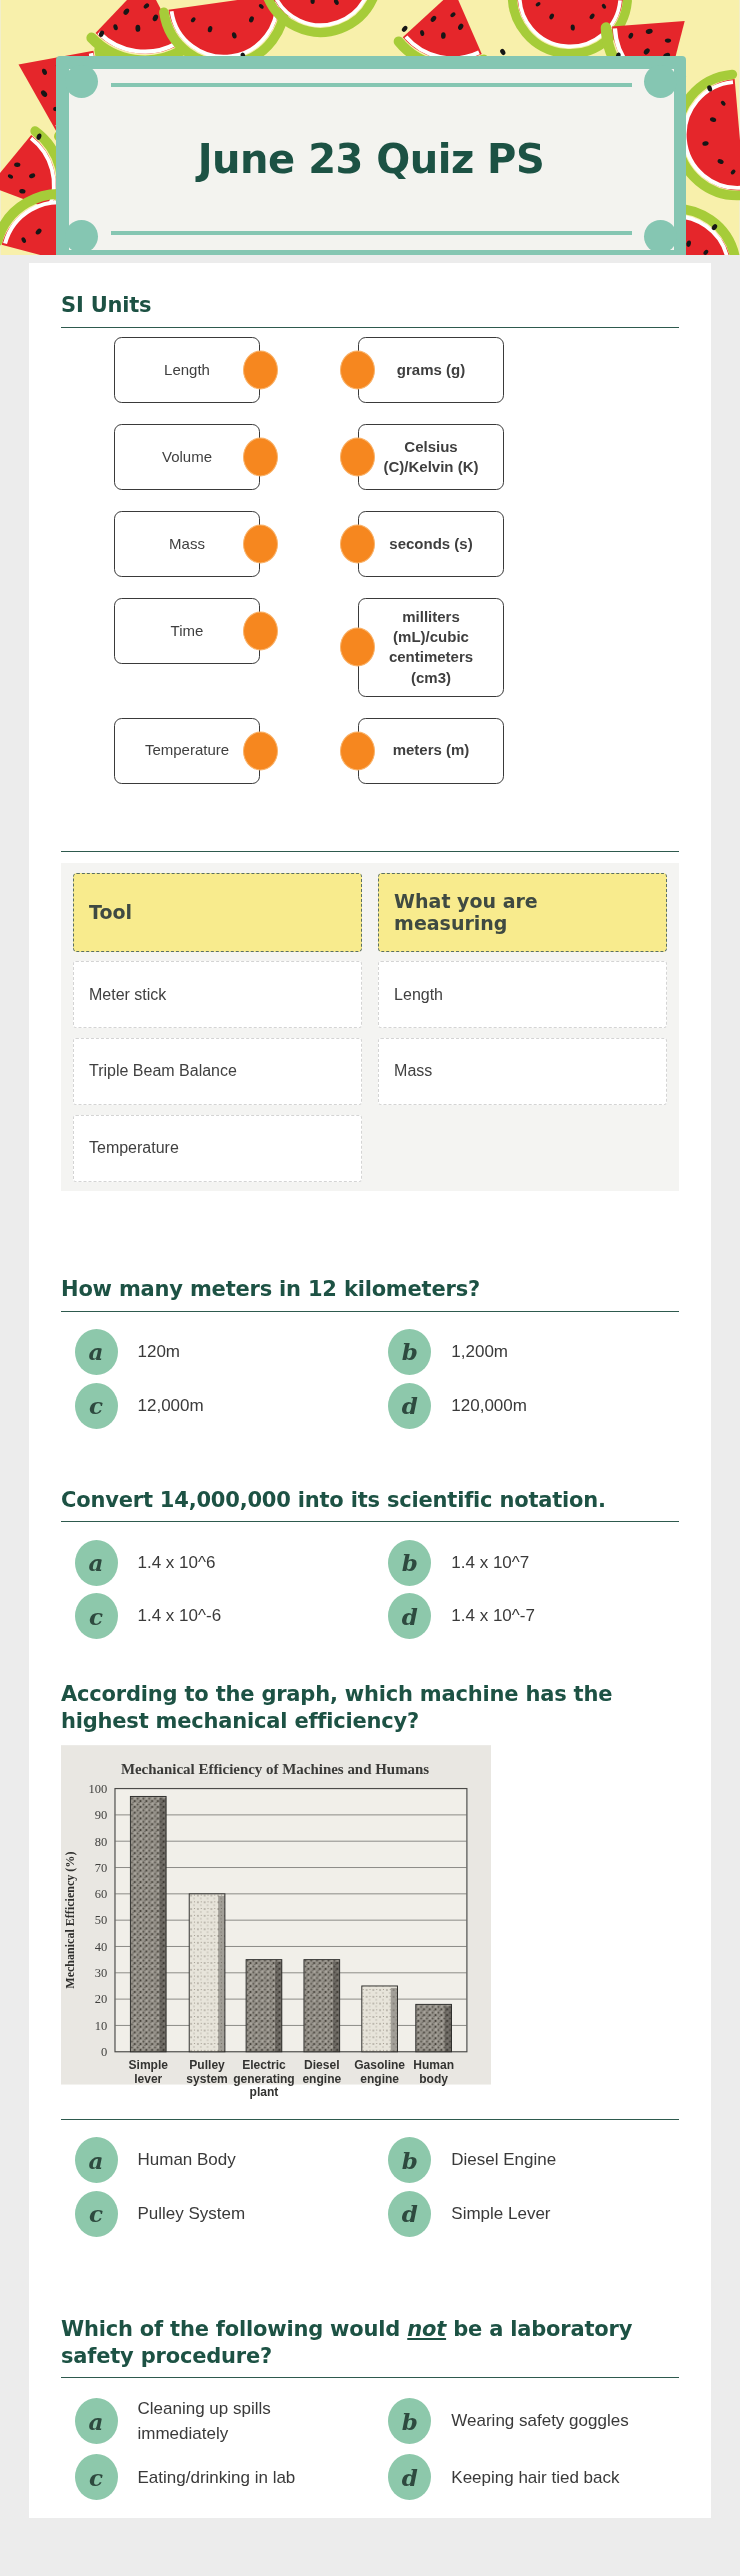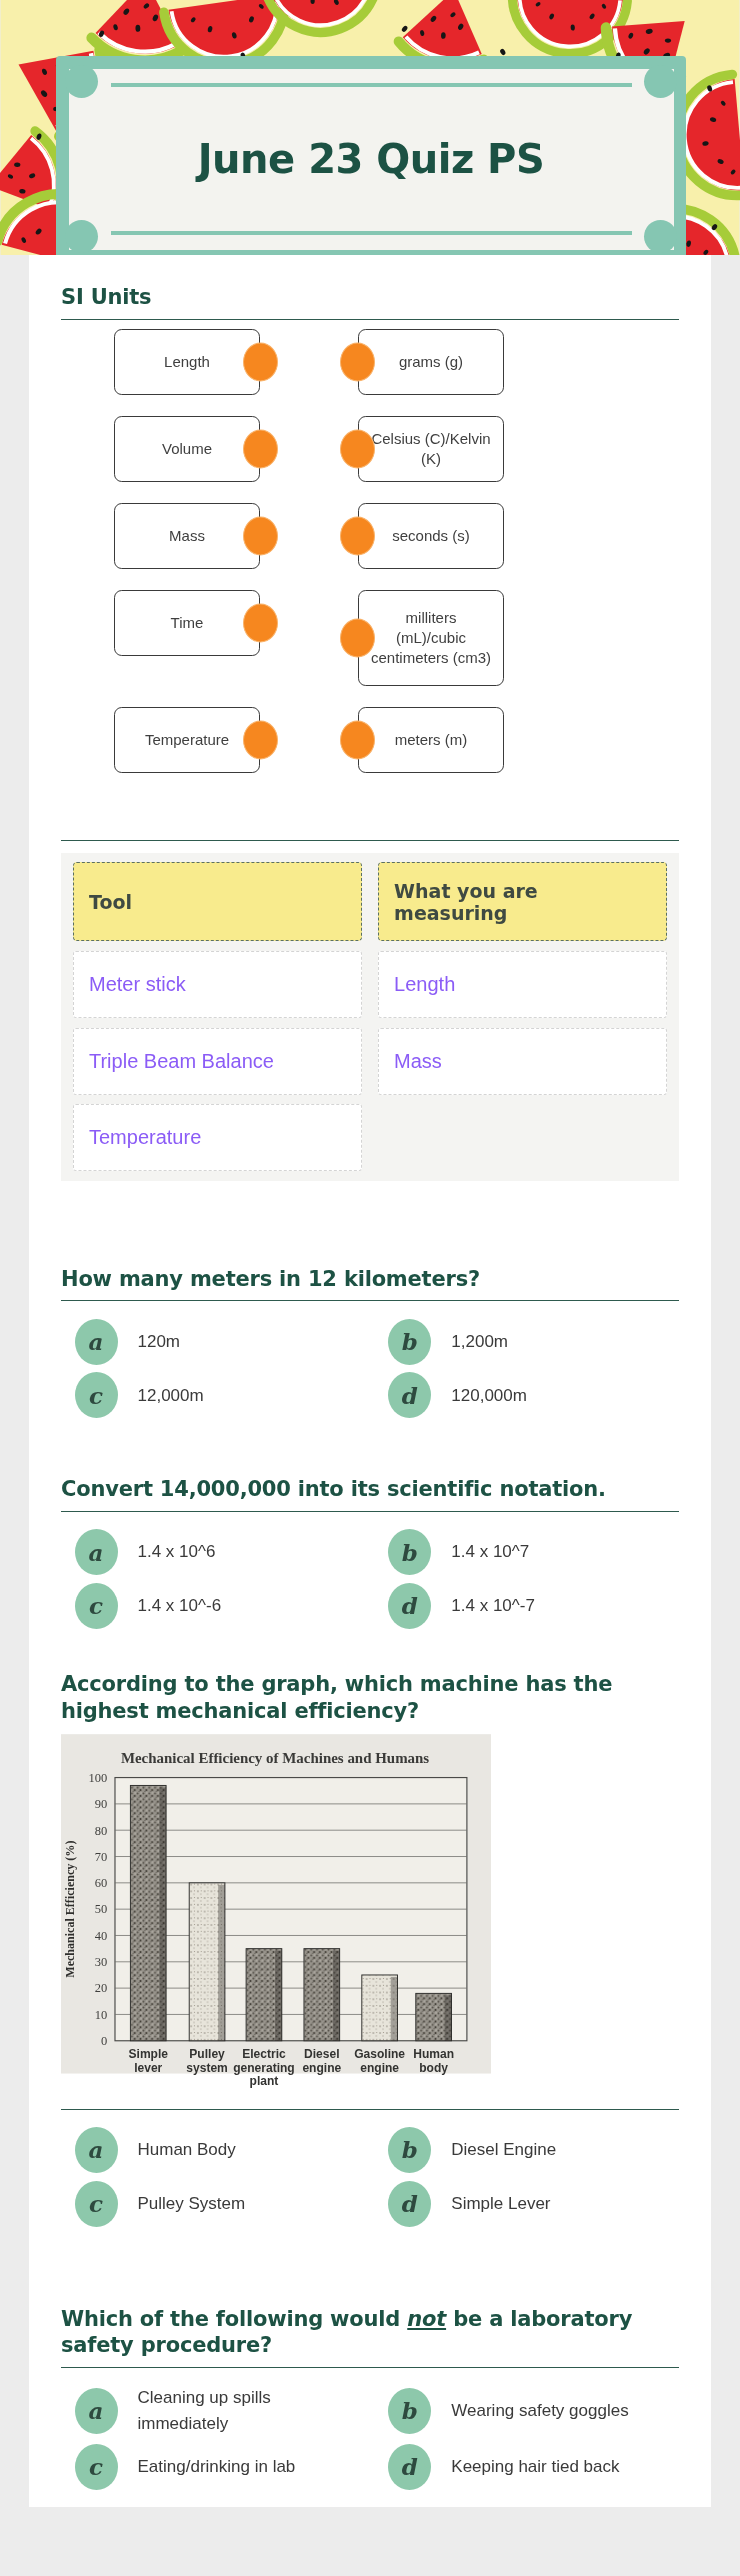--- a/index.html
+++ b/index.html
@@ -29,42 +29,42 @@
   .notch{position:absolute;width:33px;height:33px;border-radius:50%;background:#85c6b2;}
   .n-tl{left:-3.9px;top:-3.9px;} .n-tr{right:-3.9px;top:-3.9px;}
   .n-bl{left:-3.9px;bottom:-3.9px;} .n-br{right:-3.9px;bottom:-3.9px;}
   .quiz-title{
     font-family:"DejaVu Sans", sans-serif;font-weight:800;font-size:40px;
     color:#1c5244;letter-spacing:-0.5px;
   }
 
   
   .content{
-    background:#ffffff;margin:0 29px;padding:29px 32px 17.3px 32px;box-sizing:border-box;
+    background:#ffffff;margin:8px 29px;padding:29px 32px 17.3px 32px;box-sizing:border-box;
   }
   .footer-strip{height:36px;}
 
   .section-heading{
     font-family:"DejaVu Sans", sans-serif;font-weight:800;font-size:21px;
     color:#1d5244;line-height:1.28;letter-spacing:-0.2px;
   }
   .section-heading .emph{font-style:italic;text-decoration:underline;}
   .heading-rule{border:none;border-top:1.9px solid #2e5a4e;margin:7.7px 0 0 0;height:0;}
 
   
   .match-list{margin-top:9.6px;}
   .match-row{display:flex;align-items:flex-start;padding-left:53px;margin-top:21px;}
   .match-row:first-child{margin-top:0;}
   .match-box{
     position:relative;width:146px;min-height:66px;box-sizing:border-box;
     border:1.4px solid #3a3a3a;border-radius:7.7px;background:#fff;
     display:flex;align-items:center;justify-content:center;text-align:center;
     font-size:15px;color:#3f3f3f;padding:7.7px 9.6px;line-height:1.35;
   }
-  .match-box.right{margin-left:98px;}
+  .match-box.right{margin-left:98px;font-weight:bold;}
   .connector{
     position:absolute;width:35px;height:39px;border-radius:50%;
     background:#f6871f;border:1.9px solid #f9b36b;box-sizing:border-box;
     top:50%;transform:translateY(-50%);
   }
   .match-box.left  .connector{right:-19px;}
   .match-box.right .connector{left:-19px;}
 
   
   .mt-table{
@@ -73,21 +73,21 @@
   }
   .mt-head{
     background:#f8eb8d;border:1.9px dashed #5a6f63;border-radius:3.9px;
     min-height:79px;box-sizing:border-box;display:flex;align-items:center;
     padding:9.6px 15.4px;font-family:"DejaVu Sans",sans-serif;font-weight:700;
     font-size:19px;color:#3f4a42;
   }
   .mt-cell{
     background:#ffffff;border:1.9px dashed #d4d4d4;border-radius:2.9px;
     min-height:67px;box-sizing:border-box;display:flex;align-items:center;
-    padding:9.6px 15.4px;font-size:20px;color:#8b5cf6;
+    padding:9.6px 15.4px;font-size:16px;color:#404040;
   }
 
   
   .q{margin-top:85px;}
   .q.q-mt60{margin-top:58px;}
   .q.q-mt44{margin-top:42px;}
   .q.q-mt82{margin-top:79px;}
   .s-mt70{margin-top:67px;}
   .options{
     margin-top:17.3px;display:grid;grid-template-columns:1fr 1fr;

